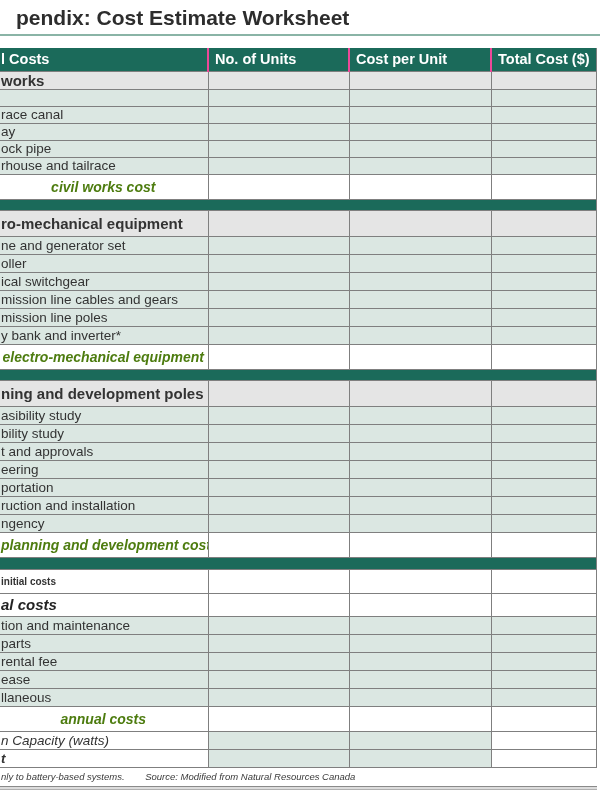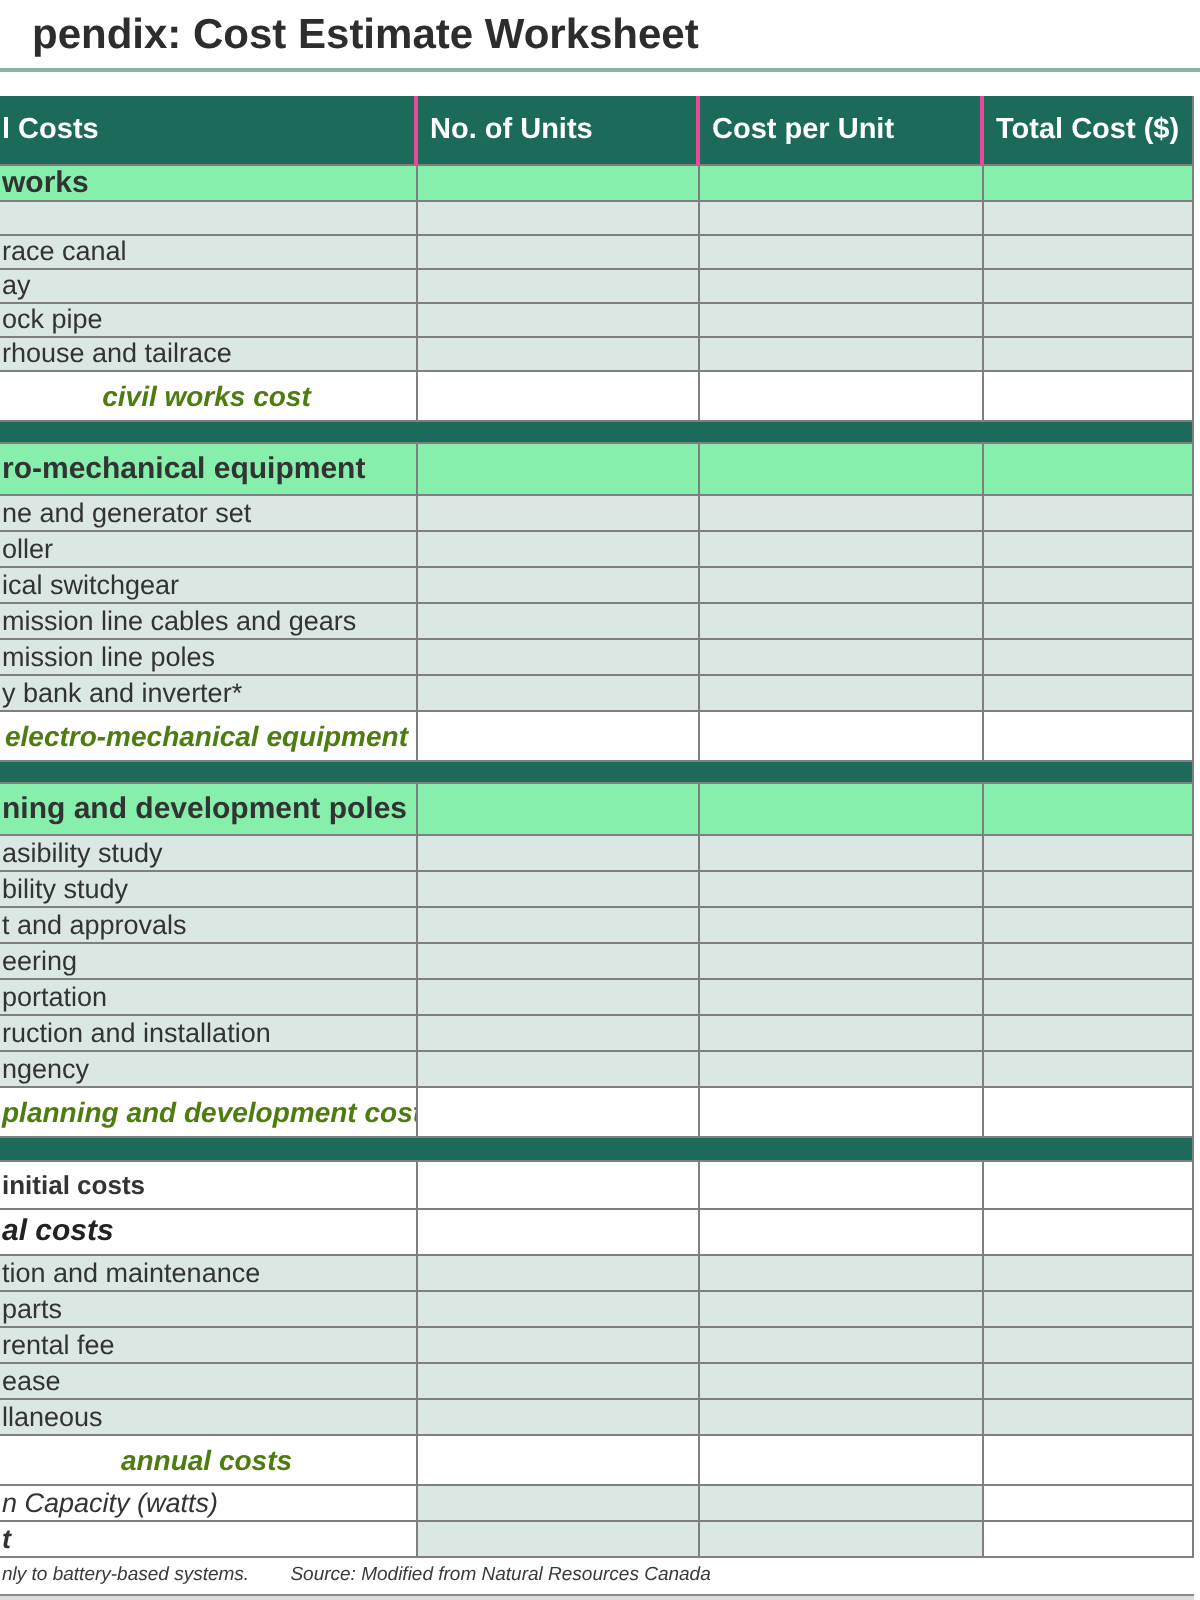--- a/index.html
+++ b/index.html
@@ -23,41 +23,41 @@
     border-collapse:collapse;table-layout:fixed;width:596px;
     margin-top:12px;
   }
   td,th{
     box-sizing:border-box;border:1px solid var(--line);
     padding:0 2px 0 6px;font-size:13.5px;overflow:hidden;white-space:nowrap;
     vertical-align:middle;
   }
   .c1{border-left:none;padding-left:1px;}
   
-  tr.colhead{height:34px;}
+  tr.colhead{height:23px;}
   tr.colhead th{
     background:var(--green);color:#fff;text-align:left;
     font-size:14.5px;font-weight:bold;border-top:none;
   }
   tr.colhead th + th{border-left:2px solid #ec4899;}
   
   tr.band td{background:var(--green);padding:0;border-left:none;}
   tr.band{height:11px;}
   tr.band2{height:12px;}
   
   tr.sechead{height:26px;}
-  tr.sechead td{background:#86efac;font-weight:bold;font-size:15px;}
+  tr.sechead td{background:#e5e5e5;font-weight:bold;font-size:15px;}
   tr.sechead.sm{height:18px;}
   tr.data{height:18px;}
   tr.data.h17{height:17px;}
   tr.data td{background:var(--palegreen);}
   tr.total{height:25px;}
   tr.total td{background:#fff;font-weight:bold;font-style:italic;font-size:14px;color:#4d7c0f;text-align:center;}
   tr.initial{height:24px;}
-  tr.initial td{background:#fff;font-weight:bold;font-size:13px;}
+  tr.initial td{background:#fff;font-weight:bold;font-size:10px;}
   tr.annhead{height:23px;}
   tr.annhead td{background:#fff;font-weight:bold;font-style:italic;font-size:15px;color:#222;}
   tr.special{height:18px;margin-left:48px;}
   tr.special td{background:#fff;}
   tr.special td.mid{background:var(--palegreen);}
   tr.special td.cap{font-style:italic;}
   tr.special td.tfrag{font-weight:bold;font-style:italic;}
   
   .footnote{
     width:596px;font-style:italic;font-size:9.5px;color:#3a3a3a;

